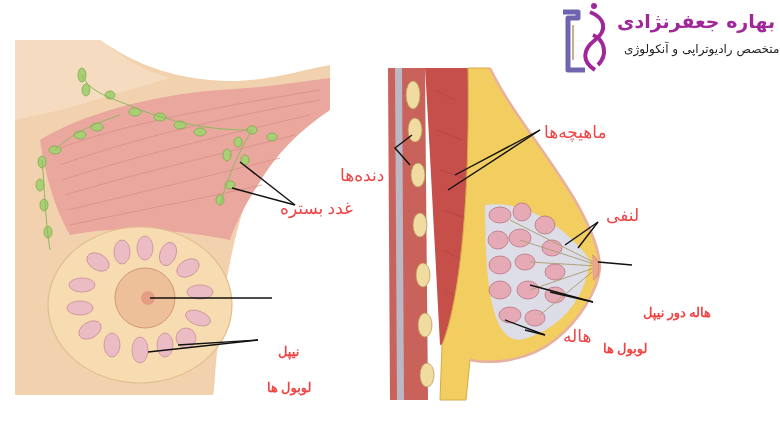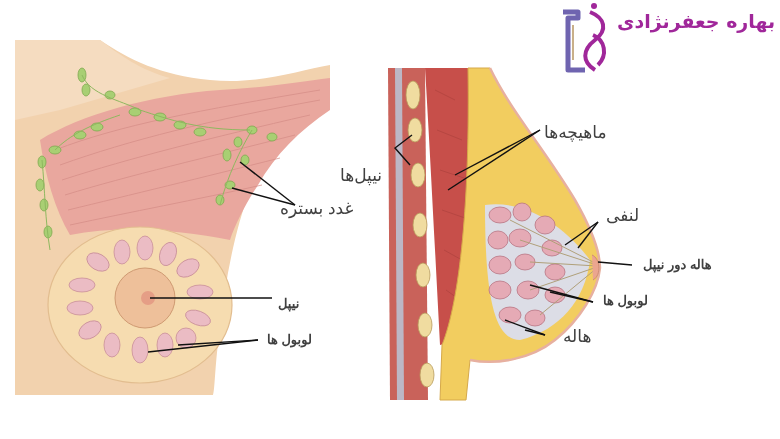--- a/index.html
+++ b/index.html
@@ -1,21 +1,21 @@
 <!DOCTYPE html>
 <html><head>
 <meta charset="utf-8">
 <style>
   html, body { margin:0; padding:0; background:#ffffff; }
   body { width:780px; height:439px; position:relative; overflow:hidden; font-family:"DejaVu Sans", sans-serif; }
   .stage { position:absolute; left:0; top:0; width:780px; height:439px; }
   svg.art { position:absolute; left:0; top:0; }
-  .label { position:absolute; direction:rtl; color:#404040; white-space:nowrap; font-family:Liberation Sans, sans-serif; }
+  .label { position:absolute; direction:rtl; color:#ef4444; white-space:nowrap; font-family:Liberation Serif, serif; }
   .label.big { font-size:17px; font-weight:normal; }
-  .label.bold { font-size:13px; font-weight:bold; }
+  .label.bold { font-size:13px; font-weight:bold;margin-top:48px; }
   .logo-title { position:absolute; left:617px; top:10px; direction:rtl; font-size:19px; font-weight:bold; color:#a0279a; white-space:nowrap; }
   .logo-sub { position:absolute; left:624px; top:42px; direction:rtl; font-size:12px; color:#222; white-space:nowrap; }
 </style>
 </head>
 <body>
 
 <div class="stage">
 
   <svg class="art" width="780" height="439" viewBox="0 0 780 439">
 
@@ -168,25 +168,26 @@
     <g>
       <path d="M563,12 L578,12 L578,18 L568,18 L568,70 L585,70" fill="none" stroke="#6f64b0" stroke-width="5" stroke-linejoin="round"></path>
       <rect x="572" y="25" width="2" height="35" fill="#c9b089"></rect>
       <path d="M590,12 C605,18 608,30 595,40 C582,50 582,62 595,70" fill="none" stroke="#a0279a" stroke-width="4"></path>
       <path d="M593,35 C605,40 608,55 598,65" fill="none" stroke="#a0279a" stroke-width="4"></path>
       <circle cx="594" cy="6" r="3" fill="#a0279a"></circle>
     </g>
   </svg>
 
   <div class="logo-title">دکتر بهاره جعفرنژادی</div>
+  <div class="logo-sub">متخصص رادیوتراپی و آنکولوژی</div>
 
   <div class="label big" style="left:280px; top:198px;">غدد بستره</div>
   <div class="label bold" style="left:278px; top:296px;">نیپل</div>
   <div class="label bold" style="left:267px; top:332px;">لوبول ها</div>
 
-  <div class="label big" style="left:340px; top:165px;">نیپل‌ها</div>
+  <div class="label big" style="left:340px; top:165px;">دنده‌ها</div>
   <div class="label big" style="left:544px; top:122px;">ماهیچه‌ها</div>
   <div class="label big" style="left:606px; top:205px;">لنفی</div>
   <div class="label bold" style="left:643px; top:257px;">هاله دور نیپل</div>
   <div class="label bold" style="left:603px; top:293px;">لوبول ها</div>
   <div class="label big" style="left:563px; top:326px;">هاله</div>
 
 </div>
 
 </body></html>

